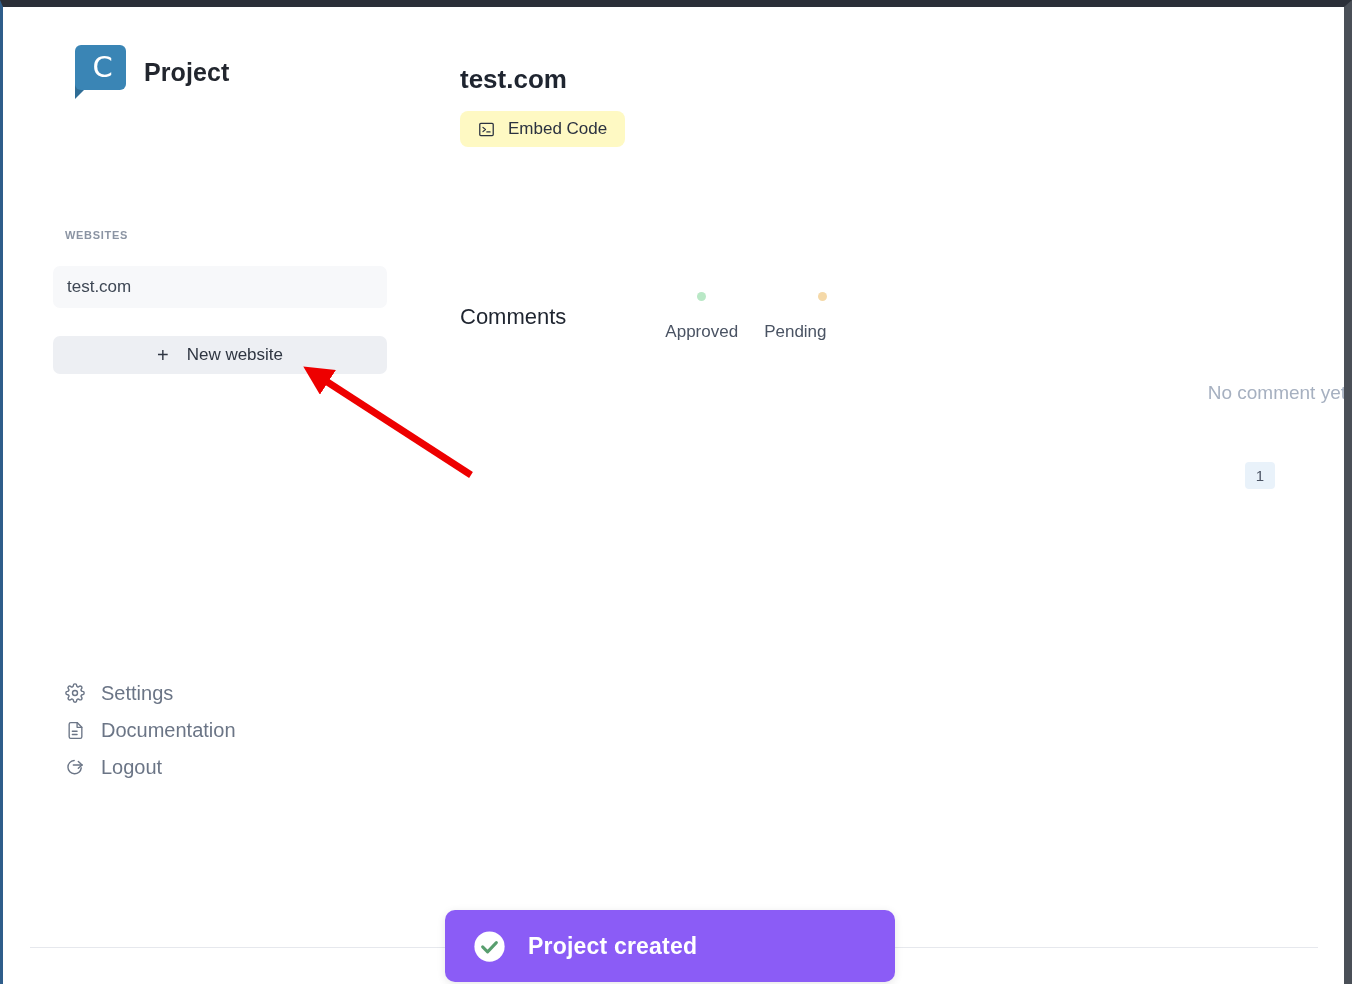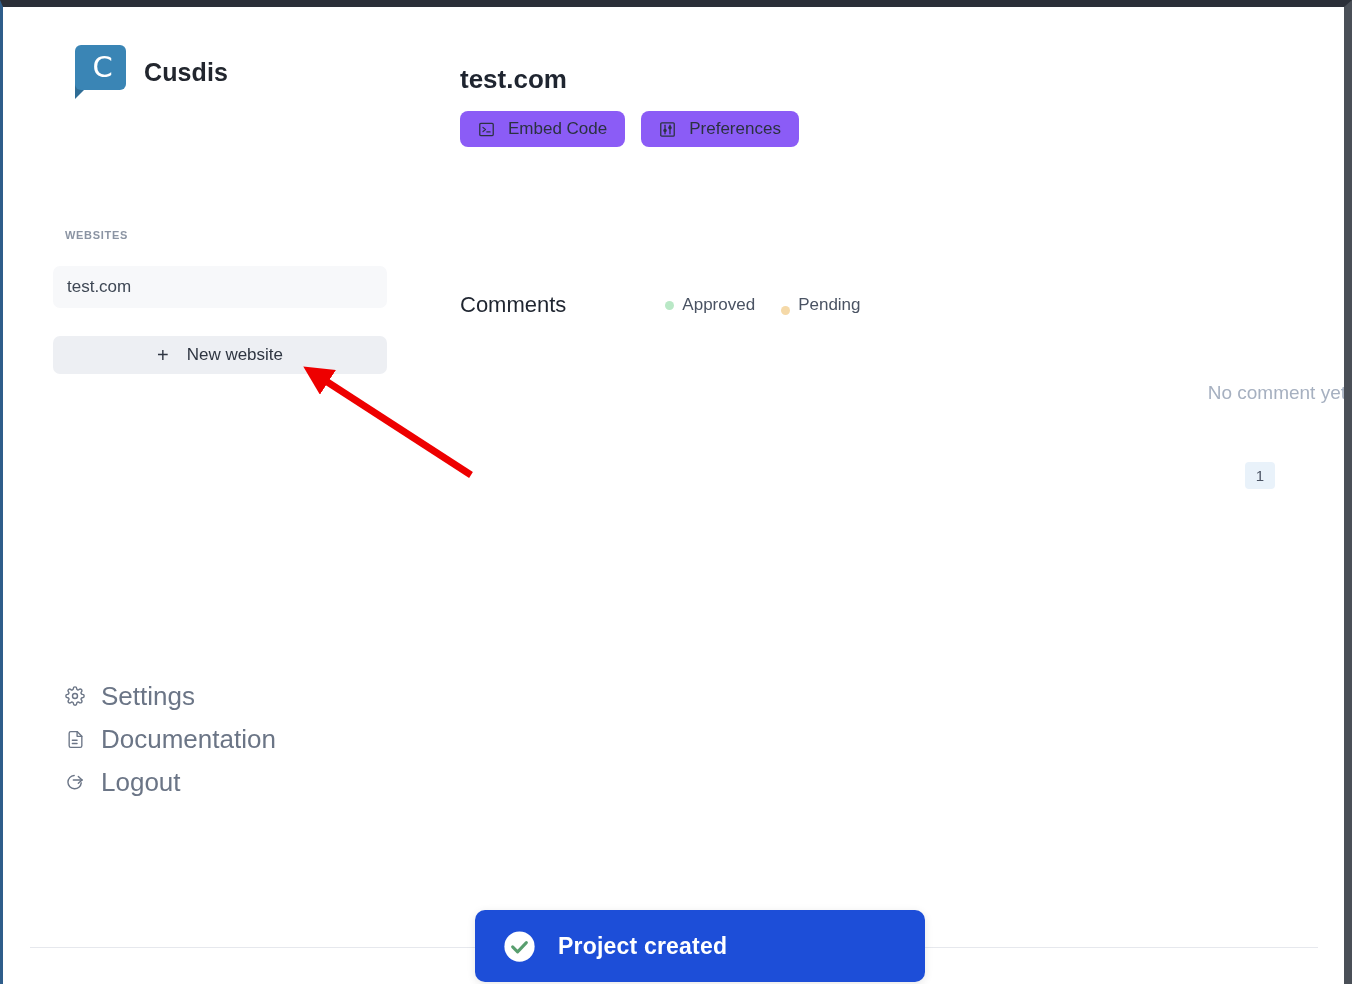--- a/index.html
+++ b/index.html
@@ -160,21 +160,21 @@
     left: 62px;
     top: 676px;
     display: flex;
     flex-direction: column;
     gap: 17px;
   }
   .footer-link {
     display: flex;
     align-items: center;
     gap: 16px;
-    font-size: 26px;
+    font-size: 20px;
     color: #6b7586;
     cursor: pointer;
     text-decoration: none;
   }
   .footer-link .ficon {
     width: 20px;
     height: 20px;
     flex: 0 0 auto;
     display: flex;
     align-items: center;
@@ -204,21 +204,21 @@
     position: absolute;
     left: 2px;
     top: 104px;
     display: flex;
     gap: 16px;
   }
 
   .tab-btn {
     height: 36px;
     border-radius: 8px;
-    background: #8b5cf6;
+    background: #fef9c3;
     border: none;
     display: flex;
     align-items: center;
     gap: 13px;
     padding: 0 18px;
     font-size: 17px;
     color: #2b3240;
     font-family: "Liberation Sans", sans-serif;
     cursor: pointer;
   }
@@ -239,24 +239,25 @@
     align-items: center;
   }
   .comments-title {
     font-size: 22px;
     font-weight: normal;
     color: #1f2530;
   }
   .legend {
     display: flex;
     align-items: center;
-    gap: 8px;
+    gap: 21px;
     font-size: 17px;
     color: #4a5363;
     cursor: pointer;
+    flex-direction: column;
   }
   .legend-approved { margin-left: 99px; }
   .legend-pending  { margin-left: 26px; align-items: flex-end; }
   .legend .dot {
     width: 9px;
     height: 9px;
     border-radius: 50%;
     flex: 0 0 auto;
   }
 
@@ -298,25 +299,25 @@
     left: 27px;
     top: 940px;
     width: 1288px;
     height: 1px;
     background: #e6e8ed;
   }
 
   
   .toast {
     position: absolute;
-    left: 472px;
+    left: 442px;
     top: 903px;
     width: 450px;
     height: 72px;
-    background: #1d4ed8;
+    background: #8b5cf6;
     border-radius: 10px;
     display: flex;
     align-items: center;
     gap: 22px;
     padding-left: 28px;
     box-shadow: 0 2px 8px rgba(0,0,0,0.10);
   }
   .toast-icon {
     width: 33px;
     height: 33px;
@@ -346,21 +347,21 @@
   <div id="page-canvas">
 
     <div id="sidebar">
 
       <div class="brand">
         <div class="brand-logo">
           <div class="logo-tail"></div>
           <div class="logo-square"></div>
           <div class="logo-letter">C</div>
         </div>
-        <div class="brand-name">Cusdis</div>
+        <div class="brand-name">Project</div>
       </div>
 
       <div class="sidebar-section-title">WEBSITES</div>
 
       <div class="website-list">
         <div class="website-item">
           <span>test.com</span>
         </div>
       </div>
 
@@ -417,32 +418,20 @@
           <span class="tab-ico">
             <svg width="17" height="17" viewBox="0 0 24 24" fill="none" stroke="#2b3240" stroke-width="1.8" stroke-linecap="round" stroke-linejoin="round">
               <rect x="2.5" y="3.5" width="19" height="17" rx="1.5"></rect>
               <polyline points="7 9 10.5 12 7 15"></polyline>
               <line x1="12.5" y1="15.5" x2="17" y2="15.5"></line>
             </svg>
           </span>
           <span>Embed Code</span>
         </button>
 
-        <button class="tab-btn">
-          <span class="tab-ico">
-            <svg width="17" height="17" viewBox="0 0 24 24" fill="none" stroke="#2b3240" stroke-width="1.8" stroke-linecap="round" stroke-linejoin="round">
-              <rect x="2.5" y="2.5" width="19" height="19" rx="1.5"></rect>
-              <line x1="8.5" y1="6" x2="8.5" y2="18"></line>
-              <line x1="15.5" y1="6" x2="15.5" y2="18"></line>
-              <circle cx="8.5" cy="13.5" r="1.6" fill="#2b3240"></circle>
-              <circle cx="15.5" cy="9.5" r="1.6" fill="#2b3240"></circle>
-            </svg>
-          </span>
-          <span>Preferences</span>
-        </button>
 
       </div>
 
       <div class="comments-header">
         <span class="comments-title">Comments</span>
 
         <span class="legend legend-approved">
           <span class="dot" style="background:#b9e8c6;"></span>
           <span>Approved</span>
         </span>

